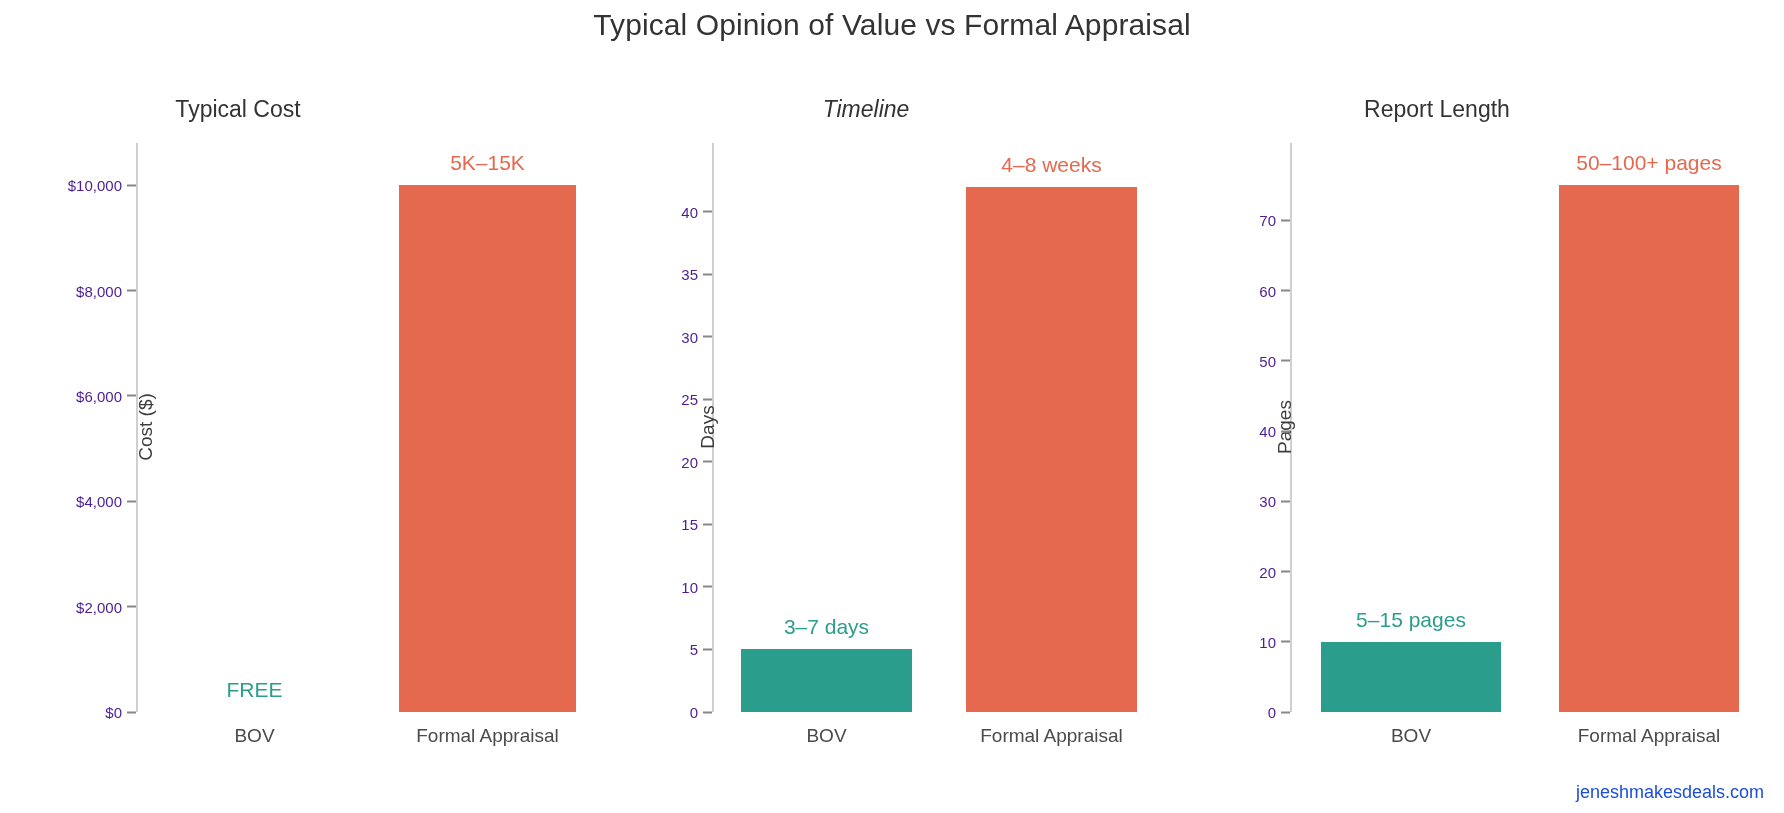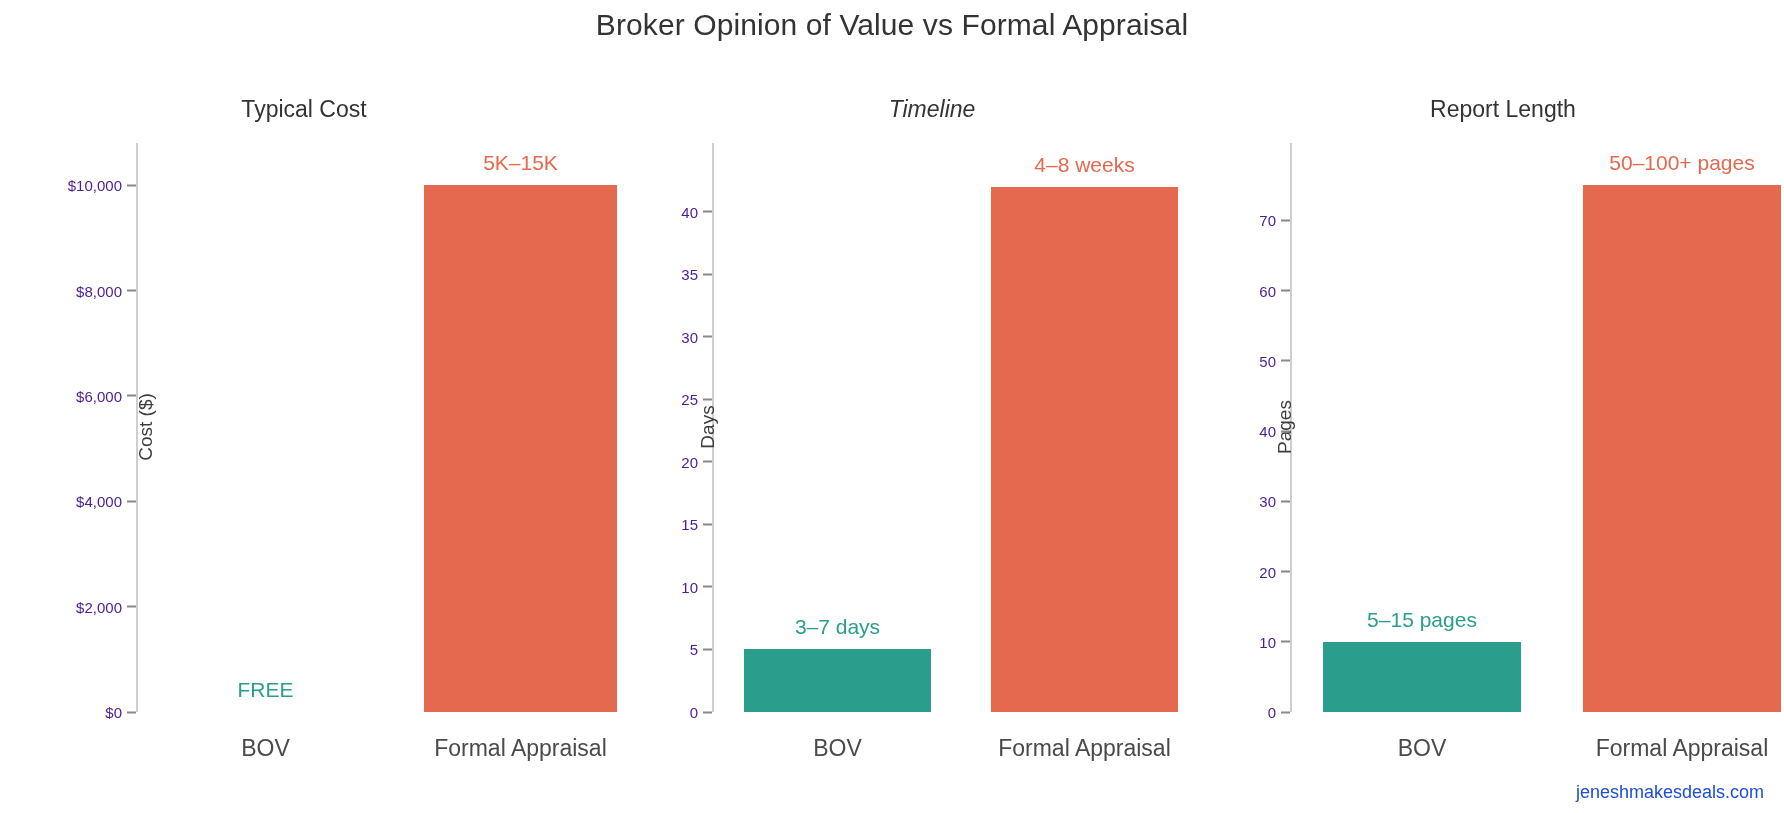--- a/index.html
+++ b/index.html
@@ -33,21 +33,20 @@
     font-size: 30px;
     color: #333333;
     letter-spacing: 0.1px;
   }
 
   
   .panel {
     position: absolute;
     top: 96px;
     height: 680px;
-    padding-left: 44px;
   }
   #panel-0 { left: 0px;    width: 620px; }
   #panel-1 { left: 620px;  width: 560px; }
   #panel-2 { left: 1180px; width: 604px; }
 
   .panel-title {
     position: absolute;
     top: 0px;
     width: 100%;
     text-align: center;
@@ -132,42 +131,42 @@
   }
   .bar-annot.teal   { color: #2a9d8c; }
   .bar-annot.orange { color: #e4694f; }
   .bar-annot .mathit { }
 
   .xtick {
     position: absolute;
     top: 100%;
     left: 0;
     width: 100%;
-    margin-top: 23px;
-    text-align: center;
-    font-size: 23px;
+    margin-top: 13px;
+    text-align: center;
+    font-size: 19px;
     color: #4a4a4a;
     white-space: nowrap;
   }
 
   
   .watermark {
     position: absolute;
     right: 20px;
     bottom: 10px;
     font-size: 18px;
     color: #1d4ed8;
   }
 </style>
 </head>
 <body>
 
 <div id="figure">
 
-  <div class="suptitle">Broker Opinion of Value vs Formal Appraisal</div>
+  <div class="suptitle">Typical Opinion of Value vs Formal Appraisal</div>
 
   <div class="panel" id="panel-0">
     <div class="panel-title">Typical Cost</div>
     <div class="plot">
       <div class="ylabel">Cost ($)</div>
       <div class="yticks">
           <div class="ytick" style="bottom: 0%;">$0</div>
           <div class="ytick" style="bottom: 18.5185%;">$2,000</div>
           <div class="ytick" style="bottom: 37.037%;">$4,000</div>
           <div class="ytick" style="bottom: 55.5556%;">$6,000</div>

